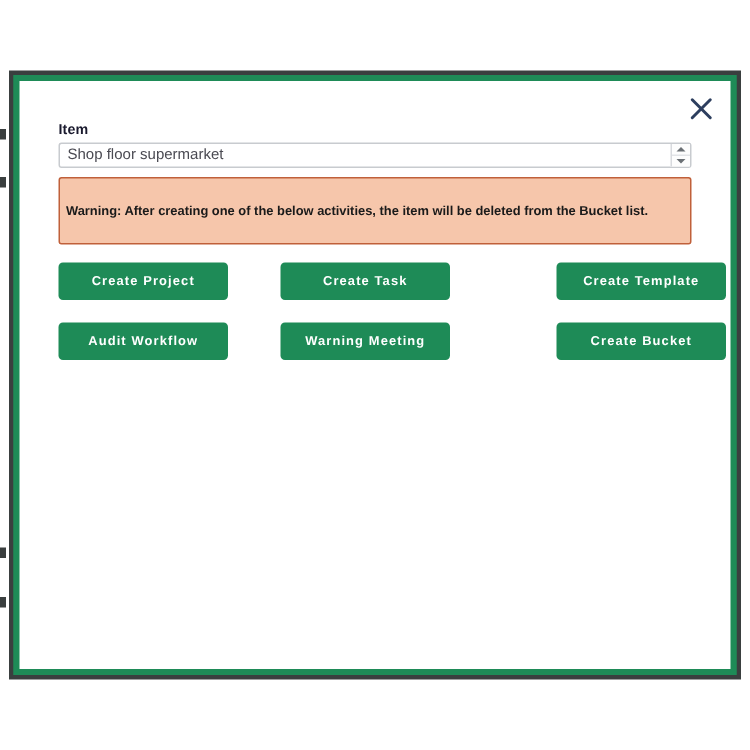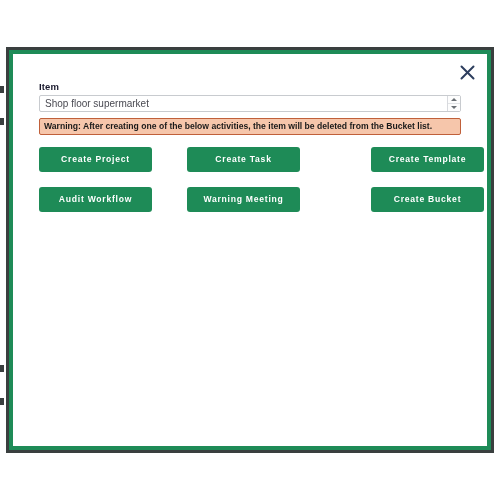--- a/index.html
+++ b/index.html
@@ -131,21 +131,21 @@
     border-right: 3px solid transparent;
     border-top: 3px solid #6b7075;
   }
 
   
   .warning {
     margin: 6px 8px 0 8px;
     background: #f6c6ab;
     border: 1px solid #c0603a;
     border-radius: 2px;
-    padding: 2px 4px;
+    padding: 16px 4px;
     font-size: 8.6px;
     font-weight: bold;
     color: #1a1a1a;
     line-height: 1.25;
     white-space: nowrap;
     overflow: hidden;
   }
 
   
   .btn-grid {

